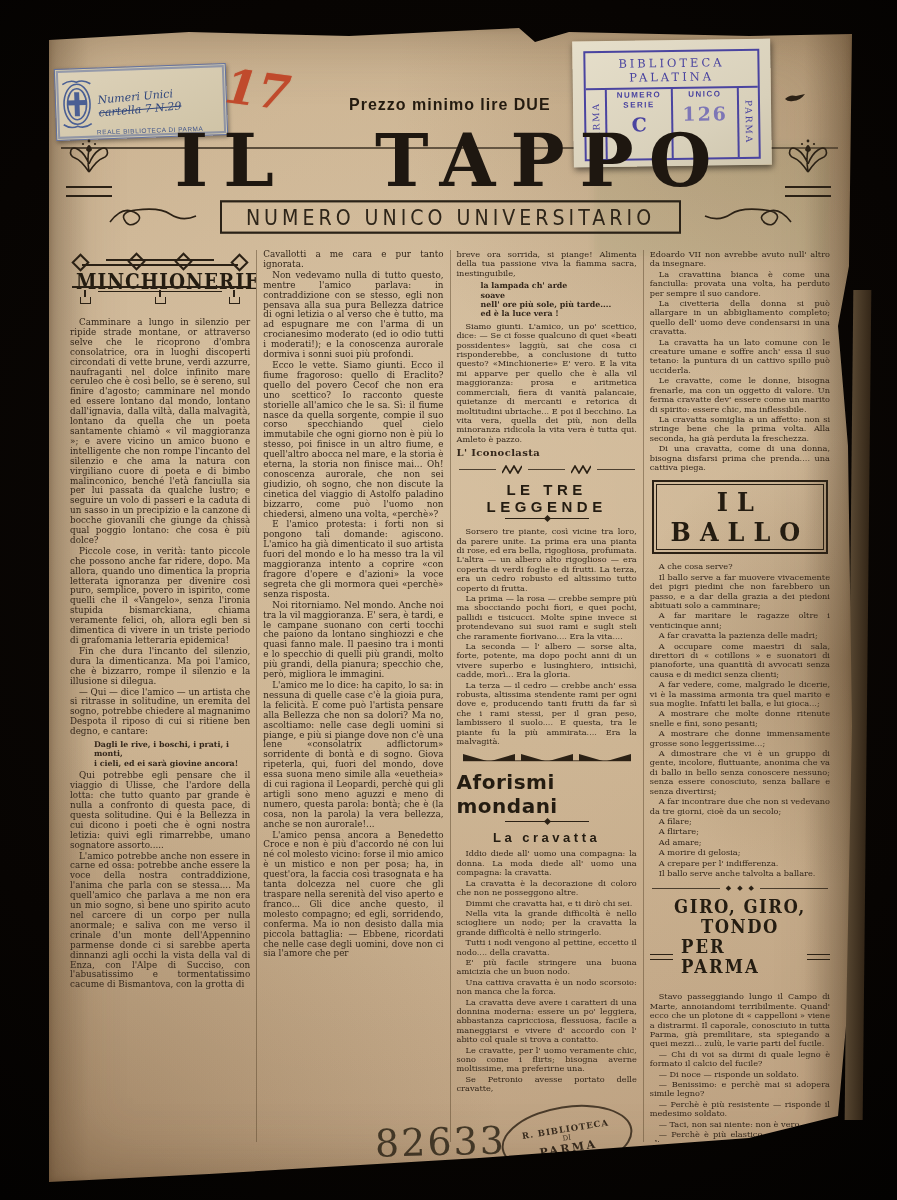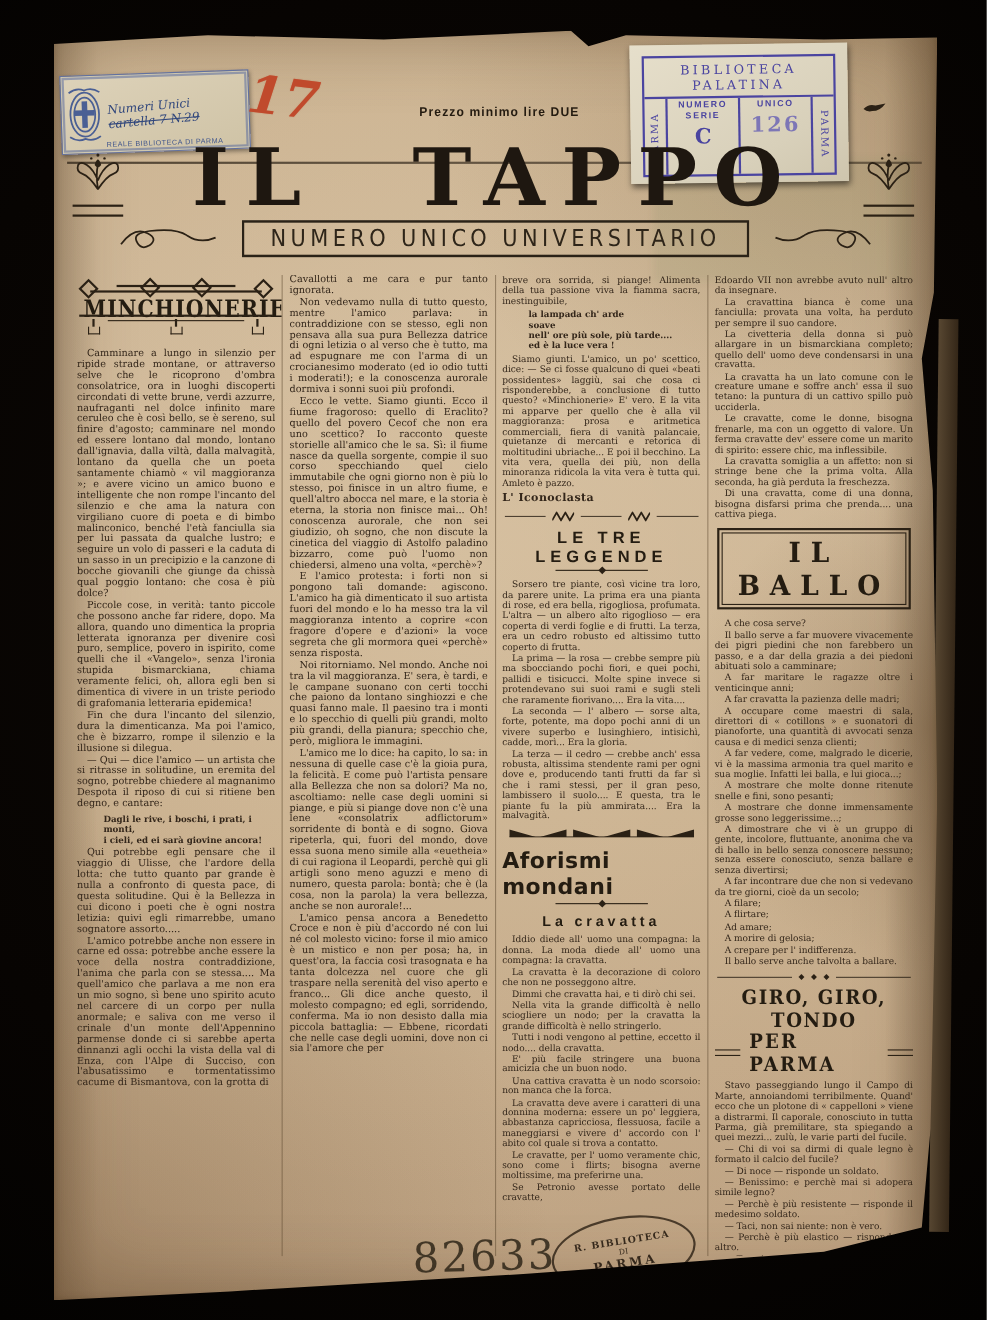--- a/index.html
+++ b/index.html
@@ -35,22 +35,22 @@
     transform:rotate(-2deg);display:flex;align-items:center;padding:3px 4px;box-sizing:border-box;}
   .lib-emblem{flex:0 0 34px;height:52px;}
   .lib-handwrite{flex:1;text-align:left;padding-left:4px;color:#31477c;
     font-style:italic;line-height:13px;font-size:11px;transform:rotate(-3deg);}
   .lib-handwrite .strike{text-decoration:line-through;display:inline-block;}
   .lib-printed{position:absolute;left:40px;bottom:3px;font-size:6.5px;letter-spacing:.5px;
     color:#41568c;font-family:"Liberation Sans",sans-serif;font-style:normal;}
   .red-num{position:absolute;left:176px;top:40px;font-size:47px;line-height:47px;
     color:#c04a2c;font-style:italic;font-weight:bold;transform:rotate(7deg);
     text-shadow:0 0 1px rgba(192,74,44,.5);}
-  .price{position:absolute;left:300px;top:70px;width:210px;text-align:center;
-    font-family:"Liberation Sans",sans-serif;font-weight:bold;font-size:11px;
+  .price{position:absolute;left:300px;top:70px;width:210px;text-align:left;
+    font-family:"Liberation Sans",sans-serif;font-weight:bold;font-size:16px;
     letter-spacing:1px;color:#241b10;transform:scaleY(1.05);}
   
   .pal-wrap{position:absolute;left:524px;top:14px;width:198px;height:126px;
     background:linear-gradient(150deg,#e6dfcb,#d8d0ba 70%,#cec5ad);
     box-shadow:1px 3px 6px rgba(0,0,0,.55);transform:rotate(-.8deg);padding:10px 11px;box-sizing:border-box;}
   .pal{border:2px solid #4a44a0;height:100%;color:#4a44a0;display:flex;flex-direction:column;}
   .pal-title{border-bottom:2px solid #4a44a0;text-align:center;font-size:11.5px;
     letter-spacing:3px;padding:4px 0 3px;font-family:"DejaVu Serif",serif;}
   .pal-body{flex:1;display:flex;}
   .pal-v{width:19px;display:flex;align-items:center;justify-content:center;
@@ -117,21 +117,21 @@
     font-size:20px;letter-spacing:.5px;color:#241c11;margin:8px 0 0;}
   .h-cravatta{text-align:center;font-family:"Liberation Sans",sans-serif;font-weight:bold;
     font-size:13px;letter-spacing:3.5px;color:#241c11;margin:5px 0 4px;}
   .ballo-box{position:relative;border:2px solid #2b2115;margin:8px 2px 8px;padding:6px 4px;
     text-align:center;}
   .ballo-box::after{content:"";position:absolute;inset:2px;border:1px solid #2b2115;pointer-events:none;}
   .h-ballo{font-family:"DejaVu Serif",serif;font-weight:bold;font-size:24px;letter-spacing:9px;
     color:#241c11;transform:scaleY(1.05);display:inline-block;}
   .h-giro{text-align:center;font-family:"DejaVu Serif",serif;font-weight:bold;
     font-size:16.5px;letter-spacing:1.5px;color:#241c11;margin:6px 0 0;transform:scaleY(1.1);}
-  .h-giro2{display:flex;align-items:center;justify-content:center;gap:8px;margin:2px 0 6px;}
+  .h-giro2{display:flex;align-items:center;justify-content:center;gap:8px;margin:2px 0 16px;}
   .h-giro2 .txt{font-family:"DejaVu Serif",serif;font-weight:bold;font-size:16.5px;
     letter-spacing:2px;color:#241c11;transform:scaleY(1.1);}
   .h-giro2 .dbl{width:26px;height:4px;border-top:1.2px solid #2b2115;border-bottom:1.2px solid #2b2115;}
   
   .acc-num{position:absolute;left:326px;top:1094px;font-family:"DejaVu Serif",serif;
     font-size:38px;letter-spacing:2px;color:rgba(38,30,18,.8);transform:rotate(-1.5deg);}
   .oval-stamp{position:absolute;left:452px;top:1080px;width:128px;height:62px;
     border:2.5px solid rgba(45,36,22,.75);border-radius:50%;transform:rotate(-9deg);
     display:flex;flex-direction:column;align-items:center;justify-content:center;
     color:rgba(40,31,19,.85);mix-blend-mode:multiply;}
@@ -304,21 +304,21 @@
       <p>E' più facile stringere una buona amicizia che un buon nodo.</p>
       <p>Una cattiva cravatta è un nodo scorsoio: non manca che la forca.</p>
       <p>La cravatta deve avere i caratteri di una donnina moderna: essere un po' leggiera, abbastanza capricciosa, flessuosa, facile a maneggiarsi e vivere d' accordo con l' abito col quale si trova a contatto.</p>
       <p>Le cravatte, per l' uomo veramente chic, sono come i flirts; bisogna averne moltissime, ma preferirne una.</p>
       <p>Se Petronio avesse portato delle cravatte,</p>
     </div>
 
     <div class="col col4">
       <p class="noind">Edoardo VII non avrebbe avuto null' altro da insegnare.</p>
       <p>La cravattina bianca è come una fanciulla: provata una volta, ha perduto per sempre il suo candore.</p>
-      <p>La civetteria della donna si può allargare in un bismarckiana completo; quello dell' uomo deve condensarsi in una cravatta.</p>
+      <p>La civetteria della donna si può allargare in un abbigliamento completo; quello dell' uomo deve condensarsi in una cravatta.</p>
       <p>La cravatta ha un lato comune con le creature umane e soffre anch' essa il suo tetano: la puntura di un cattivo spillo può ucciderla.</p>
       <p>Le cravatte, come le donne, bisogna frenarle, ma con un oggetto di valore. Un ferma cravatte dev' essere come un marito di spirito: essere chic, ma inflessibile.</p>
       <p>La cravatta somiglia a un affetto: non si stringe bene che la prima volta. Alla seconda, ha già perduta la freschezza.</p>
       <p>Di una cravatta, come di una donna, bisogna disfarsi prima che prenda.... una cattiva piega.</p>
       <div class="ballo-box">
         <span class="h-ballo">IL BALLO</span>
       </div>
       <p>A che cosa serve?</p>
       <p>Il ballo serve a far muovere vivacemente dei pigri piedini che non farebbero un passo, e a dar della grazia a dei piedoni abituati solo a camminare;</p>
       <p>A far maritare le ragazze oltre i venticinque anni;</p>

